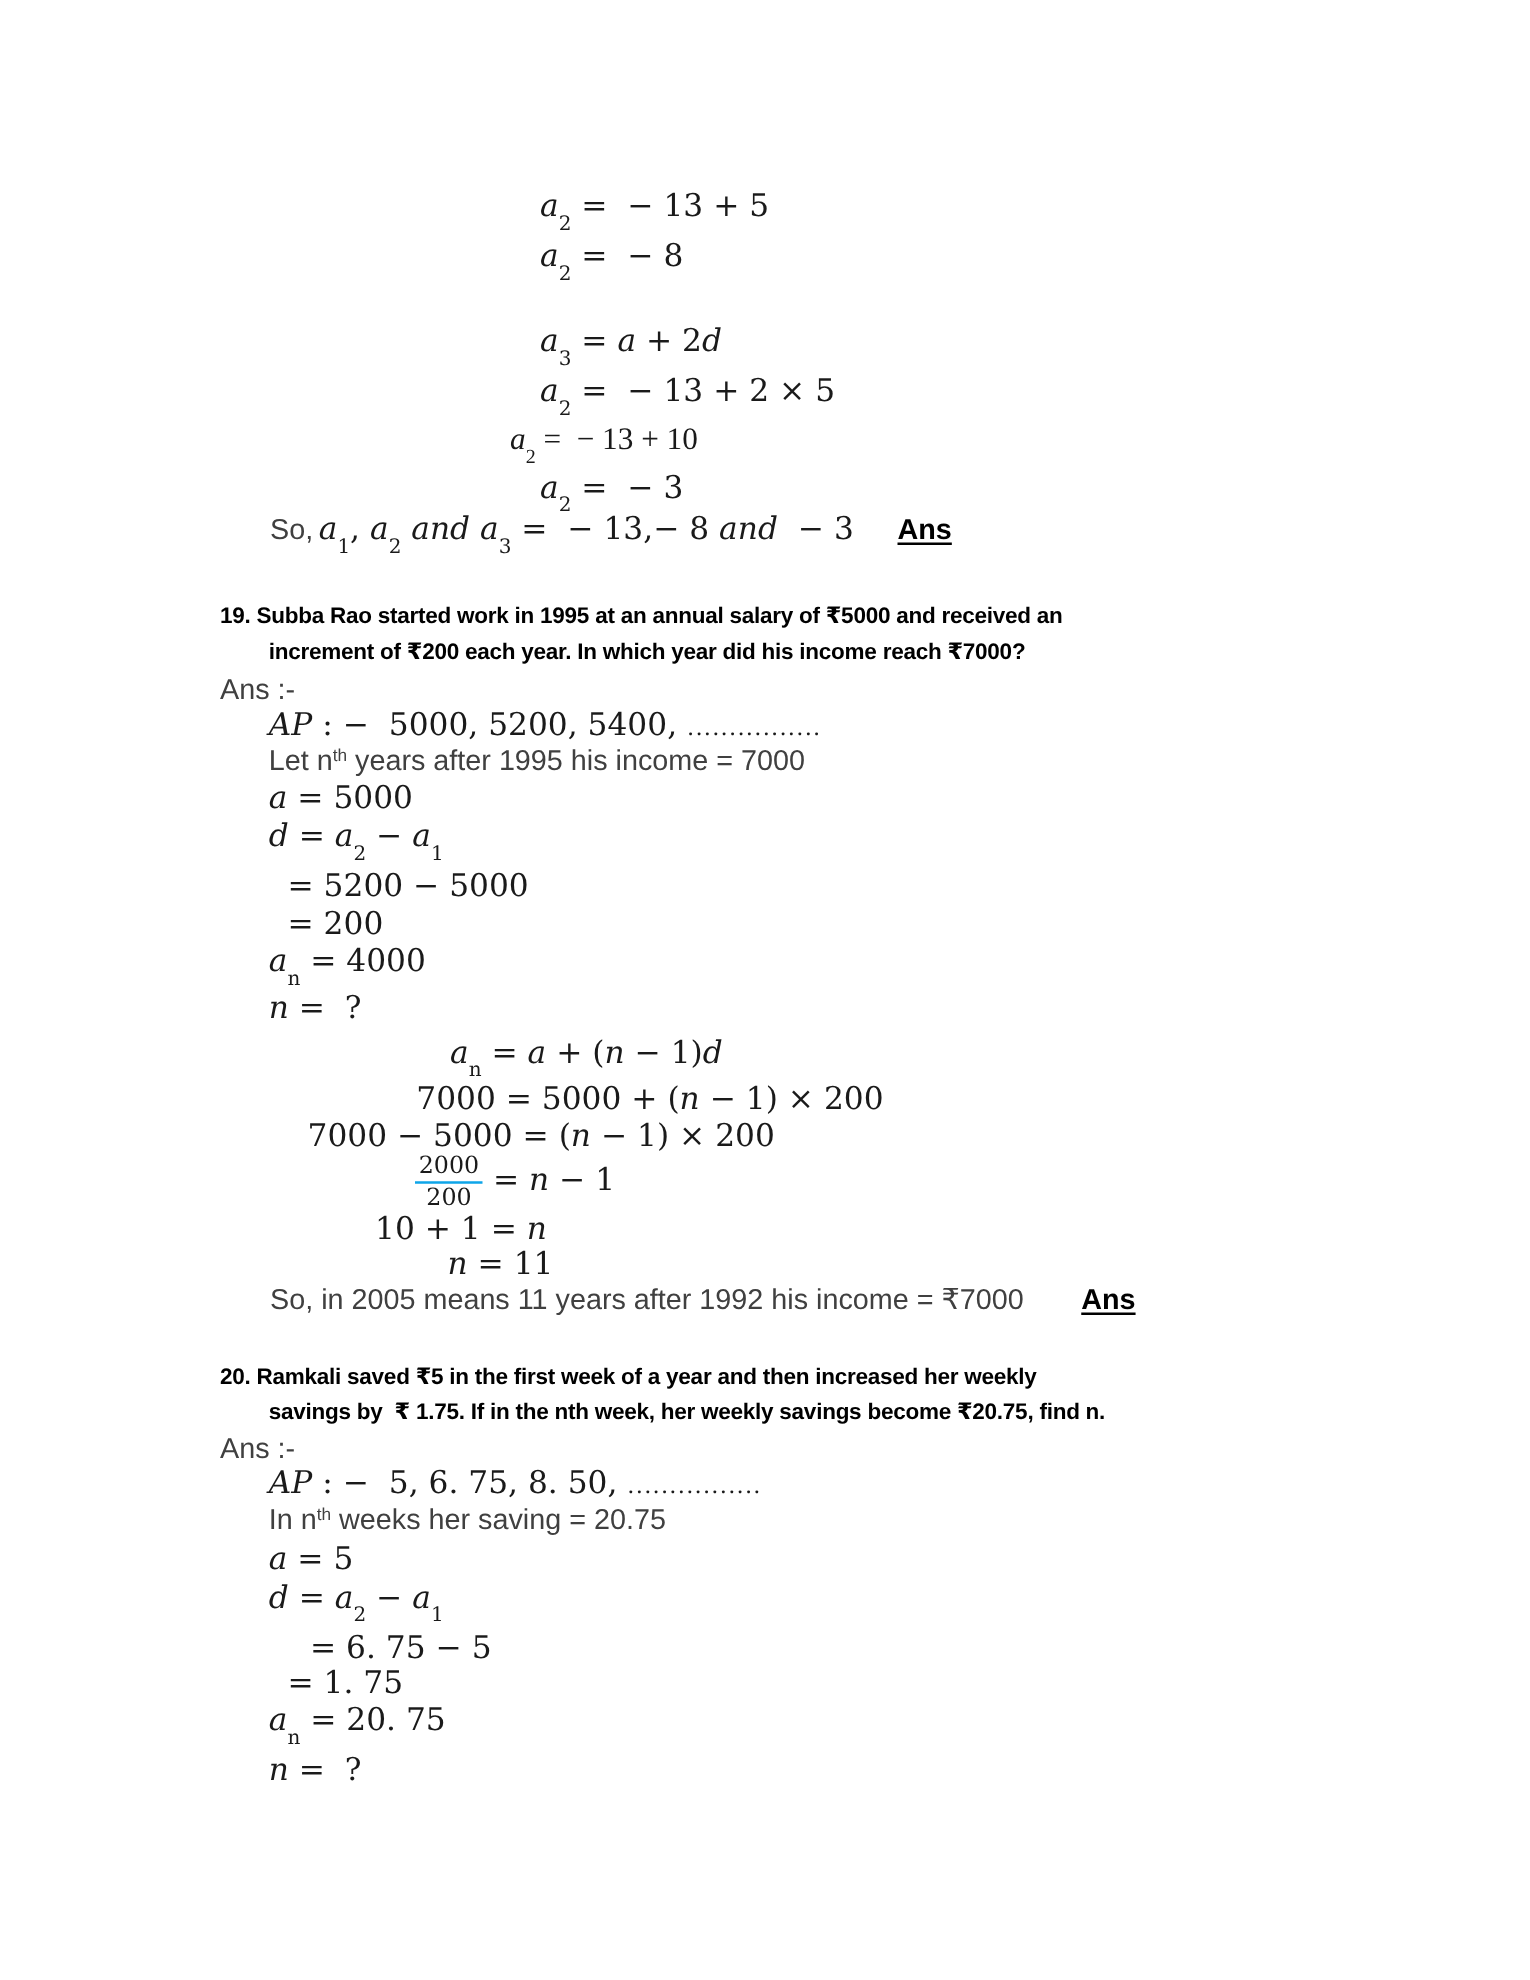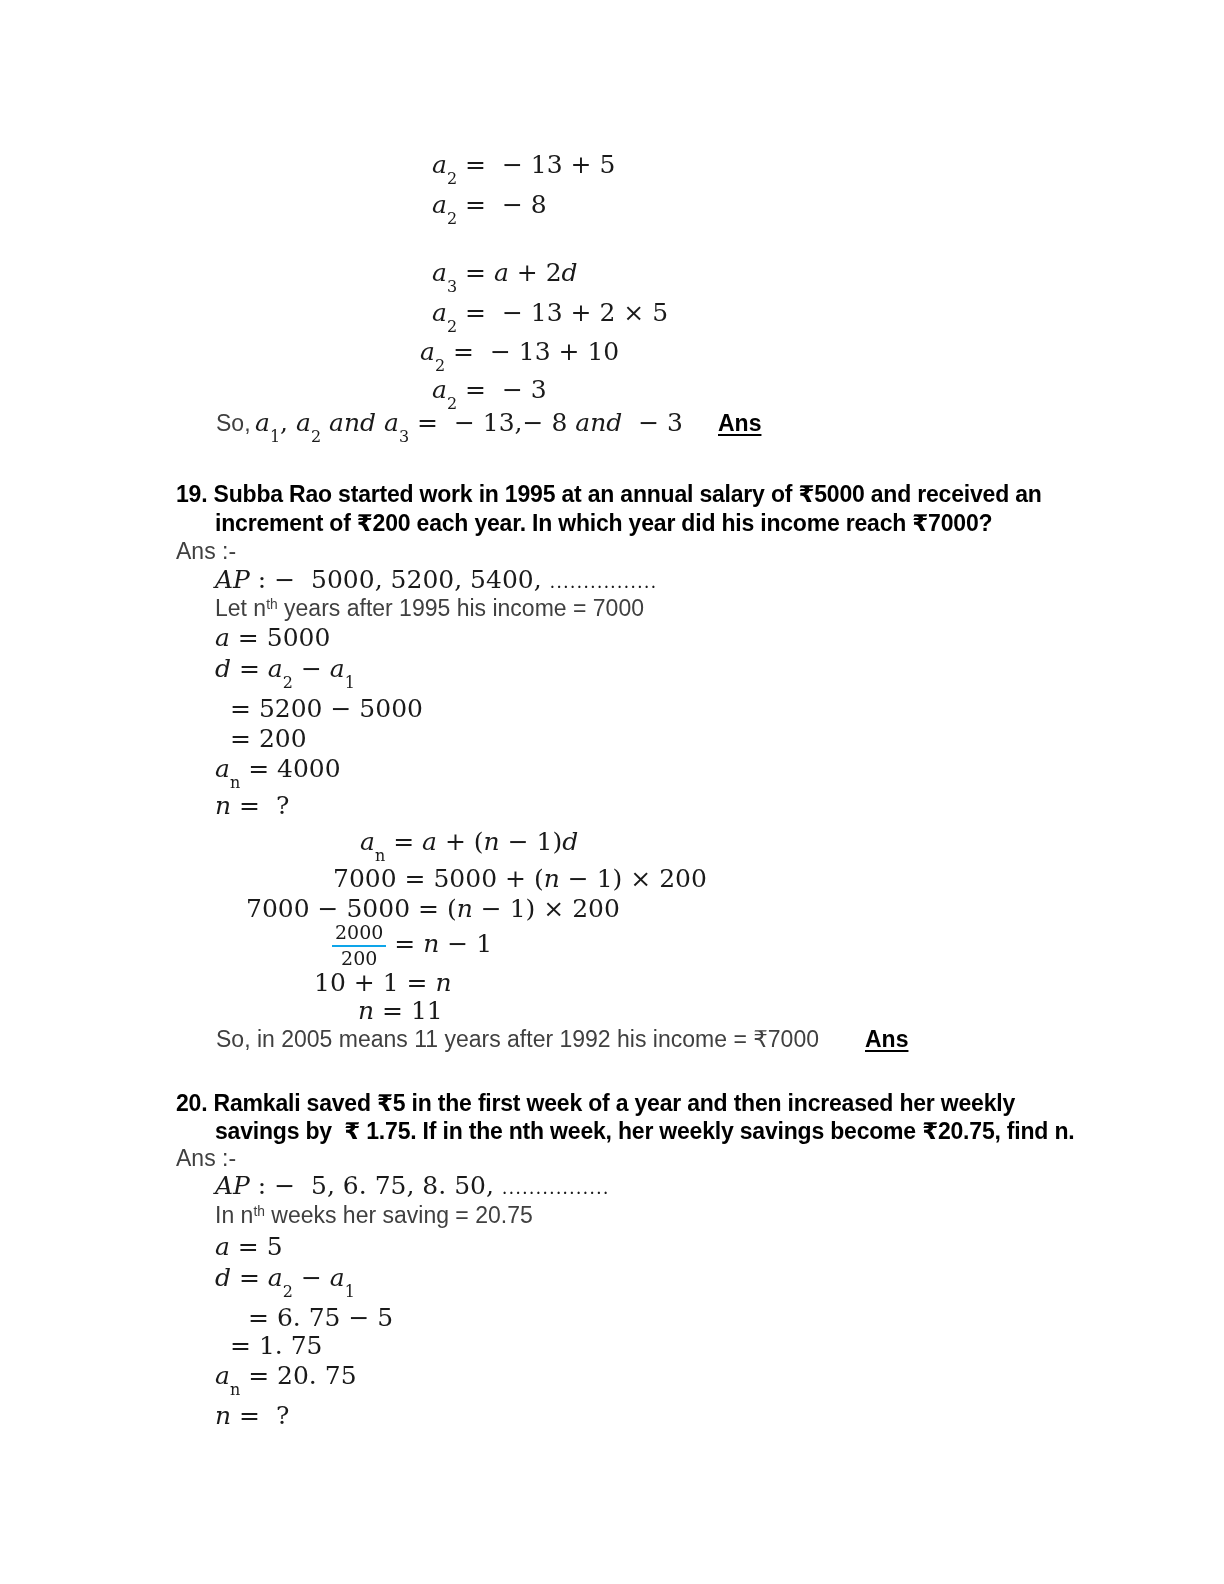--- a/index.html
+++ b/index.html
@@ -3,60 +3,60 @@
 <meta charset="utf-8">
 <style>
   html,body { margin:0; padding:0; background:#ffffff; }
   .page {
     position:relative; width:1224px; height:1584px; background:#ffffff;
     overflow:hidden; color:#141414;
   }
   .line { position:absolute; white-space:pre; line-height:1; }
   .math { font-family:"DejaVu Serif", serif; font-size:25px; color:#1a1a1a; }
   .sans { font-family:"Liberation Sans","DejaVu Sans",sans-serif; font-size:23px; color:#404040; }
-  .qbold { font-family:"Liberation Sans","DejaVu Sans",sans-serif; font-size:23px; font-weight:bold; color:#000; letter-spacing:-0.2px; }
+  .qbold { font-family:"Liberation Sans","DejaVu Sans",sans-serif; font-size:18px; font-weight:bold; color:#000; letter-spacing:-0.2px; }
   .ansbold { font-family:"Liberation Sans","DejaVu Sans",sans-serif; font-size:23px; font-weight:bold; color:#000;
              text-decoration:underline; text-underline-offset:3px; }
   .it  { font-style:italic; }
   .sub { font-size:64%; vertical-align:-0.7em; }
   .sup { font-size:60%; vertical-align:0.5em; }
   .dots{ font-size:72%; letter-spacing:1px; }
   .frac{ display:inline-block; vertical-align:middle; text-align:center; font-size:19px; line-height:1.15; }
   .frac .num { display:block; border-bottom:2px solid #0ea5e9; padding:0 3px 1px; }
   .frac .den { display:block; padding-top:1px; }
 </style>
 </head>
 <body>
 
 <div class="page" style="background: rgb(255, 255, 255);">
     <div class="line math" style="left: 432px; top: 152px;"><span class="it">a</span><span class="sub">2</span><span> =  − 13 + 5</span></div>
     <div class="line math" style="left: 432px; top: 192px;"><span class="it">a</span><span class="sub">2</span><span> =  − 8</span></div>
     <div class="line math" style="left: 432px; top: 260px;"><span class="it">a</span><span class="sub">3</span><span> = </span><span class="it">a</span><span> + 2</span><span class="it">d</span></div>
     <div class="line math" style="left: 432px; top: 300px;"><span class="it">a</span><span class="sub">2</span><span> =  − 13 + 2 × 5</span></div>
-    <div class="line math" style="left: 420px; top: 339px;"><span class="it">a</span><span class="sub">2</span><span> =  − 13 + 10</span></div>
+    <div class="line math" style="left: 408px; top: 339px; font-family: Liberation Serif, serif;"><span class="it">a</span><span class="sub">2</span><span> =  − 13 + 10</span></div>
     <div class="line math" style="left: 432px; top: 377px;"><span class="it">a</span><span class="sub">2</span><span> =  − 3</span></div>
     <div class="line sans" style="left: 216px; top: 412px;"><span>So, </span></div>
     <div class="line math" style="left: 255px; top: 410px;"><span class="it">a</span><span class="sub">1</span><span>, </span><span class="it">a</span><span class="sub">2</span><span> </span><span class="it">and</span><span> </span><span class="it">a</span><span class="sub">3</span><span> =  − 13,− 8 </span><span class="it">and</span><span>  − 3</span></div>
     <div class="line ansbold" style="left: 718px; top: 412px;"><span>Ans</span></div>
     <div class="line qbold" style="left: 176px; top: 483px;"><span>19. Subba Rao started work in 1995 at an annual salary of ₹5000 and received an</span></div>
     <div class="line qbold" style="left: 215px; top: 512px;"><span>increment of ₹200 each year. In which year did his income reach ₹7000?</span></div>
     <div class="line sans" style="left: 176px; top: 540px;"><span>Ans :-</span></div>
     <div class="line math" style="left: 215px; top: 567px;"><span class="it">AP</span><span> : −  5000, 5200, 5400, </span><span class="dots">................</span></div>
     <div class="line sans" style="left: 215px; top: 597px;"><span>Let n</span><span class="sup">th</span><span> years after 1995 his income = 7000</span></div>
     <div class="line math" style="left: 215px; top: 625px;"><span class="it">a</span><span> = 5000</span></div>
     <div class="line math" style="left: 215px; top: 656px;"><span class="it">d</span><span> = </span><span class="it">a</span><span class="sub">2</span><span> − </span><span class="it">a</span><span class="sub">1</span></div>
     <div class="line math" style="left: 230px; top: 696px;"><span>= 5200 − 5000</span></div>
     <div class="line math" style="left: 230px; top: 726px;"><span>= 200</span></div>
     <div class="line math" style="left: 215px; top: 756px;"><span class="it">a</span><span class="sub">n</span><span> = 4000</span></div>
     <div class="line math" style="left: 215px; top: 793px;"><span class="it">n</span><span> =  ?</span></div>
     <div class="line math" style="left: 360px; top: 829px;"><span class="it">a</span><span class="sub">n</span><span> = </span><span class="it">a</span><span> + (</span><span class="it">n</span><span> − 1)</span><span class="it">d</span></div>
     <div class="line math" style="left: 333px; top: 866px;"><span>7000 = 5000 + (</span><span class="it">n</span><span> − 1) × 200</span></div>
     <div class="line math" style="left: 246px; top: 896px;"><span>7000 − 5000 = (</span><span class="it">n</span><span> − 1) × 200</span></div>
     <div class="line math" style="left: 332px; top: 922px;"><span class="frac"><span class="num">2000</span><span class="den">200</span></span><span> = </span><span class="it">n</span><span> − 1</span></div>
-    <div class="line math" style="left: 300px; top: 970px; margin-left: 14px;"><span>10 + 1 = </span><span class="it">n</span></div>
+    <div class="line math" style="left: 300px; top: 970px;"><span>10 + 1 = </span><span class="it">n</span></div>
     <div class="line math" style="left: 358px; top: 998px;"><span class="it">n</span><span> = 11</span></div>
     <div class="line sans" style="left: 216px; top: 1028px;"><span>So, in 2005 means 11 years after 1992 his income = ₹7000</span></div>
     <div class="line ansbold" style="left: 865px; top: 1028px;"><span>Ans</span></div>
     <div class="line qbold" style="left: 176px; top: 1092px;"><span>20. Ramkali saved ₹5 in the first week of a year and then increased her weekly</span></div>
     <div class="line qbold" style="left: 215px; top: 1120px;"><span>savings by  ₹ 1.75. If in the nth week, her weekly savings become ₹20.75, find n.</span></div>
     <div class="line sans" style="left: 176px; top: 1147px;"><span>Ans :-</span></div>
     <div class="line math" style="left: 215px; top: 1173px;"><span class="it">AP</span><span> : −  5, 6. 75, 8. 50, </span><span class="dots">................</span></div>
     <div class="line sans" style="left: 215px; top: 1204px;"><span>In n</span><span class="sup">th</span><span> weeks her saving = 20.75</span></div>
     <div class="line math" style="left: 215px; top: 1234px;"><span class="it">a</span><span> = 5</span></div>
     <div class="line math" style="left: 215px; top: 1265px;"><span class="it">d</span><span> = </span><span class="it">a</span><span class="sub">2</span><span> − </span><span class="it">a</span><span class="sub">1</span></div>

